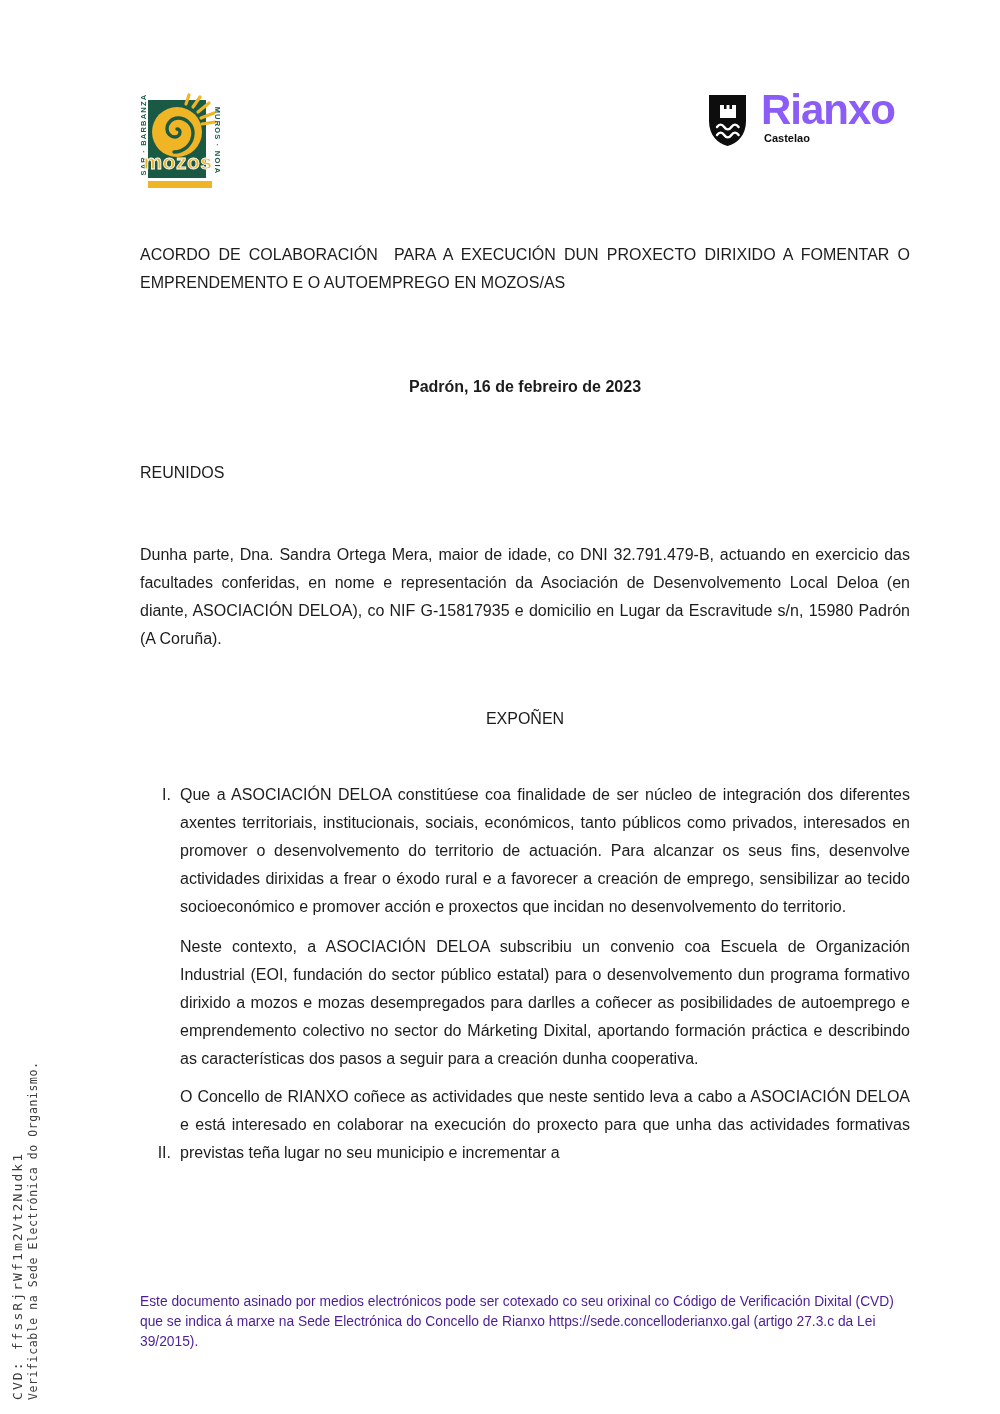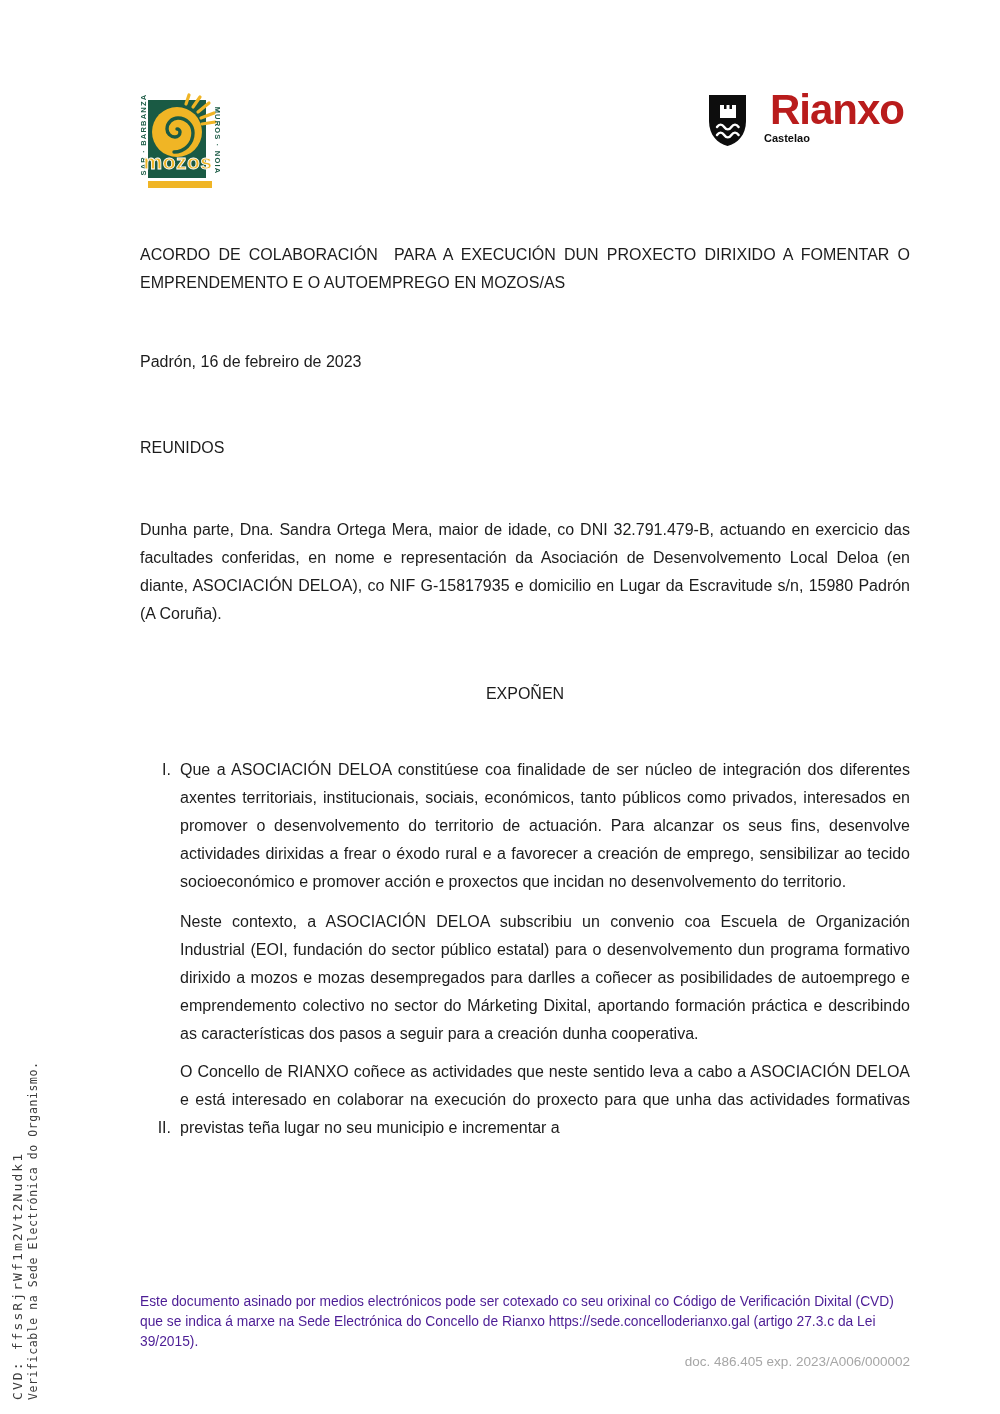--- a/index.html
+++ b/index.html
@@ -33,32 +33,32 @@
   .deloa-side {
     position:absolute; font-size:7.5px; font-weight:bold; letter-spacing:1.2px;
     color:#1a5a44; white-space:nowrap;
   }
   .deloa-left { left:-26px; top:44px; transform:rotate(-90deg); width:70px; text-align:center; }
   .deloa-right { left:48px; top:44px; transform:rotate(90deg); width:70px; text-align:center; }
 
   .rianxo { position:absolute; left:708px; top:92px; width:210px; height:60px; }
   .rianxo-shield { position:absolute; left:0; top:2px; }
   .rianxo-name {
-    position:absolute; left:62px; top:-6px; font-size:42px; font-weight:800;
-    letter-spacing:-1px; color:#b91c1c;
+    position:absolute; left:53px; top:-6px; font-size:42px; font-weight:800;
+    letter-spacing:-1px; color:#8b5cf6;
   }
   .rianxo-sub { position:absolute; left:56px; top:40px; font-size:11px; font-weight:bold; color:#0d0d0d; }
 
   
   .doc {
     position:absolute; left:140px; top:0; width:770px;
     font-size:16px; line-height:28px; text-align:justify;
   }
   .title    { margin-top:241px; }
-  .dateline { margin-top:51px; text-align:left; }
+  .dateline { margin-top:76px; text-align:center;font-weight:bold; }
   .h-reunidos { margin-top:58px; text-align:left; }
   .p-party1 { margin-top:54px; }
   .p-party2 { margin-top:45px; }
   .h-exponen { margin-top:52px; text-align:center; }
 
   .expose-item { display:flex; }
   .expose-item.first { margin-top:48px; }
   .expose-item.second { margin-top:10px;align-items:flex-end; }
   .expose-marker { flex:0 0 40px; text-align:right; padding-right:9px; flex-shrink:0; }
   .expose-body { flex:1; }
@@ -132,16 +132,15 @@
     <div class="expose-item second">
       <div class="expose-marker">II.</div>
       <div class="expose-body">
         <p>O Concello de RIANXO coñece as actividades que neste sentido leva a cabo a ASOCIACIÓN DELOA e está interesado en colaborar na execución do proxecto para que unha das actividades formativas previstas teña lugar no seu municipio e incrementar a</p>
       </div>
     </div>
   </main>
 
   <footer class="footer">
     <p class="foot-note">Este documento asinado por medios electrónicos pode ser cotexado co seu orixinal co Código de Verificación Dixital (CVD) que se indica á marxe na Sede Electrónica do Concello de Rianxo https://sede.concelloderianxo.gal (artigo 27.3.c da Lei 39/2015).</p>
-    <p class="doc-ref">doc. 486.405 exp. 2023/A006/000002</p>
   </footer>
 
 </div>
 
 </body></html>

